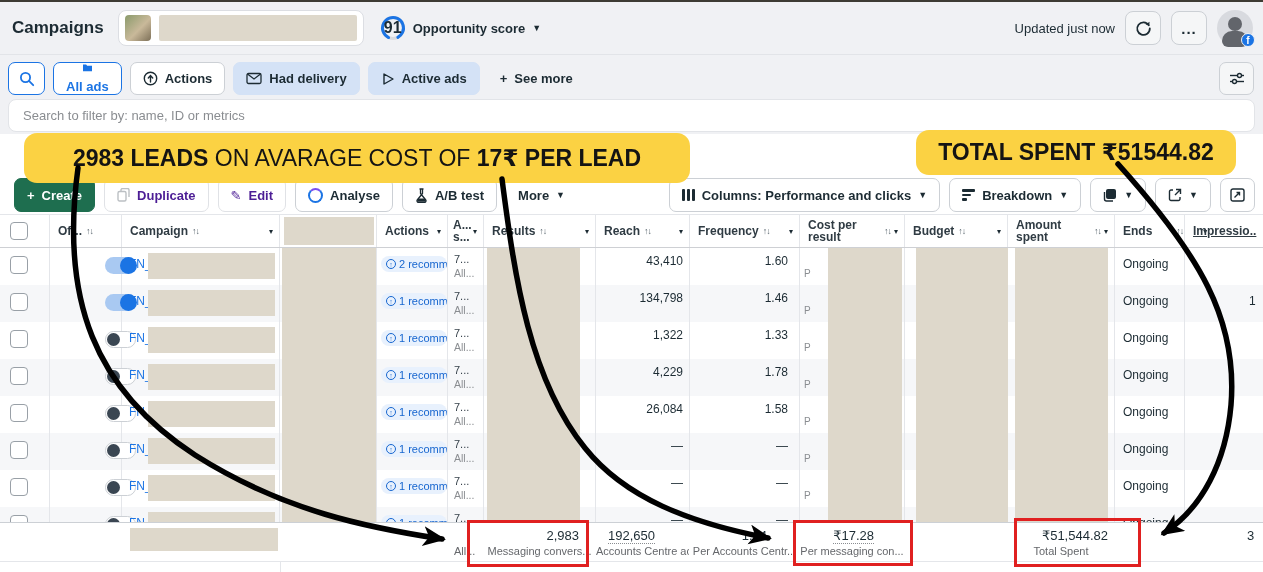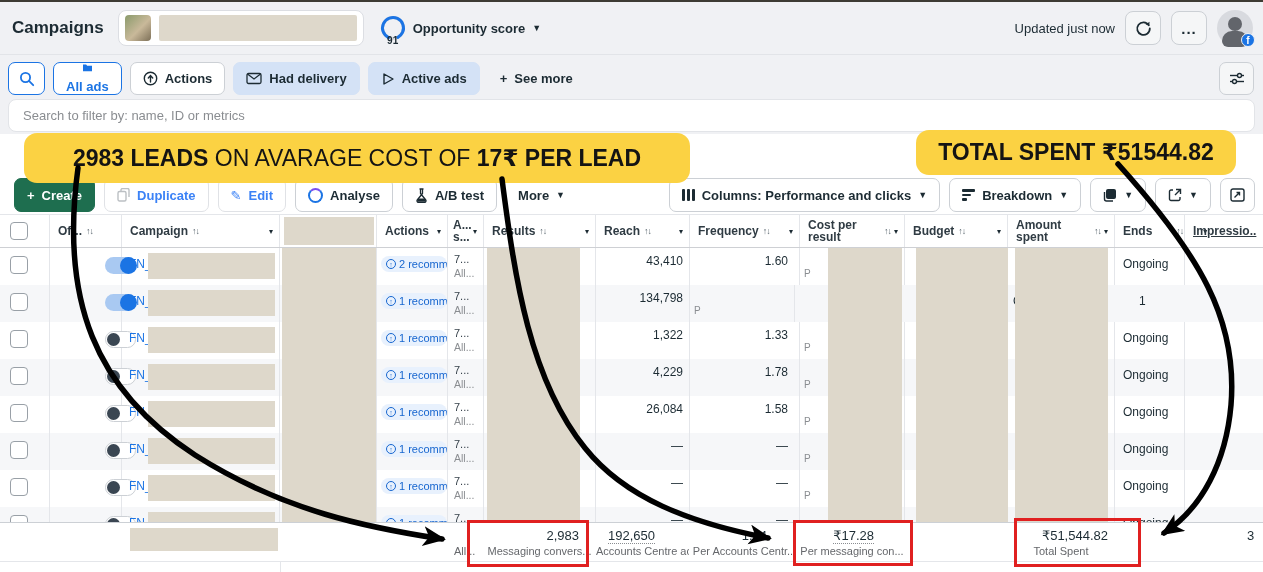--- a/index.html
+++ b/index.html
@@ -7,21 +7,21 @@
   .app{position:relative;width:1263px;height:572px;font-family:"Liberation Sans","DejaVu Sans",sans-serif;color:#1c2b33;overflow:hidden;background:#fff;}
   .top-edge{position:absolute;left:0;top:0;width:100%;height:2px;background:#3d3b33;}
   
   .topbar{position:absolute;left:0;top:2px;width:100%;height:53px;background:#f0f1f4;display:flex;align-items:center;border-bottom:1px solid #e2e4e8;}
   .page-title{font-size:17px;font-weight:bold;margin-left:12px;}
   .account-pill{margin-left:14px;width:246px;height:36px;background:#fff;border:1px solid #dcdee3;border-radius:8px;display:flex;align-items:center;padding:0 6px;}
   .account-avatar{width:26px;height:26px;border-radius:4px;background:linear-gradient(135deg,#8a9a6b 0%,#c9b99a 55%,#7c6f57 100%);}
   .account-redact{flex:1;height:26px;margin-left:8px;background:#ded8cb;border-radius:2px;}
   .opp{display:flex;align-items:center;margin-left:16px;gap:7px;}
   .opp-ring{width:26px;height:26px;position:relative;}
-  .opp-num{position:absolute;left:0;top:0;width:26px;height:26px;display:flex;align-items:center;justify-content:center;font-size:10px;font-weight:bold;margin-top:12px;}
+  .opp-num{position:absolute;left:0;top:0;width:26px;height:26px;display:flex;align-items:center;justify-content:center;font-size:16px;font-weight:bold;}
   .opp-label{font-size:13px;font-weight:600;}
   .caret{font-size:9px;color:#1c2b33;}
   .top-right{margin-left:auto;display:flex;align-items:center;gap:10px;margin-right:10px;}
   .updated{font-size:13px;color:#1c2b33;}
   .icon-btn{height:34px;min-width:36px;border:1px solid #ccd0d5;border-radius:8px;background:#f5f6f7;display:flex;align-items:center;justify-content:center;font-size:15px;color:#1c2b33;padding:0 8px;}
   .review-btn{height:34px;border:1px solid #d8dade;border-radius:8px;background:#eceef1;color:#b6bac0;font-size:13px;font-weight:600;display:flex;align-items:center;padding:0 14px;}
   .avatar{width:36px;height:36px;border-radius:50%;background:#d8dadf;position:relative;overflow:visible;}
   .avatar .head{position:absolute;left:11px;top:7px;width:14px;height:14px;border-radius:50%;background:#62656b;}
   .avatar .body{position:absolute;left:5px;top:21px;width:26px;height:16px;border-radius:13px 13px 8px 8px;background:#62656b;}
   .fb-badge{position:absolute;right:-2px;bottom:-1px;width:14px;height:14px;border-radius:50%;background:#1b74e4;color:#fff;font-size:10px;font-weight:bold;display:flex;align-items:center;justify-content:center;border:1.5px solid #f0f1f4;}
@@ -37,21 +37,21 @@
   .sliders-btn{position:absolute;right:9px;top:7px;width:35px;height:33px;background:#f5f6f7;border:1px solid #ccd0d5;border-radius:7px;display:flex;align-items:center;justify-content:center;}
   .search-input{position:absolute;left:8px;top:44px;width:1247px;height:33px;background:#fff;border:1px solid #e2e4e8;border-radius:8px;display:flex;align-items:center;padding:0 14px;font-size:13px;color:#8a8d91;}
   
   .anno{position:absolute;background:#fbd243;border-radius:13px;display:flex;align-items:center;justify-content:center;z-index:50;color:#141414;white-space:nowrap;}
   .anno1{left:24px;top:133px;width:666px;height:50px;font-size:23px;}
   .anno2{left:916px;top:130px;width:320px;height:45px;font-size:23px;font-weight:bold;}
   .anno b{font-weight:bold;}
   
   .toolbar{position:absolute;left:0;top:176px;width:100%;height:38px;background:#fff;display:flex;align-items:center;}
   .tbtn{height:34px;border:1px solid #ccd0d5;border-radius:7px;background:#fff;display:flex;align-items:center;gap:7px;font-size:13px;font-weight:600;padding:0 12px;margin-right:9px;color:#1c2b33;}
-  .tbtn.disabled{color:#3b82f6;border-color:#e0e2e6;}
+  .tbtn.disabled{color:#4c1d95;border-color:#e0e2e6;}
   .tbtn-create{background:#1e6e4f;border-color:#1e6e4f;color:#fff;margin-left:14px;font-weight:bold;}
   .tbtn-plain{border:none;background:transparent;}
   .tb-right{margin-left:auto;display:flex;align-items:center;margin-right:8px;}
   .ring{width:15px;height:15px;border-radius:50%;border:2.5px solid #1b74e4;border-top-color:#7a4ff0;}
   .cols-icon{display:flex;gap:2px;}
   .cols-icon i{width:3px;height:12px;background:#1c2b33;border-radius:1px;}
   .bd-icon{display:flex;flex-direction:column;gap:2px;}
   .bd-icon i{height:2.5px;background:#1c2b33;border-radius:1px;}
   .bd-icon i:nth-child(1){width:13px;}.bd-icon i:nth-child(2){width:9px;}.bd-icon i:nth-child(3){width:5px;}
   
@@ -405,20 +405,23 @@
           </div>
         </div>
         <div class="cell c5">
           <div class="attr1">7...</div>
           <div class="attr2">All...</div>
         </div>
         <div class="cell c6"></div>
         <div class="cell c7">
           <div class="num">134,798</div>
         </div>
+        <div class="cell c8">
+          <div class="num freq">1.46</div>
+        </div>
         <div class="cell c9">
           <div class="peek">P</div>
         </div>
         <div class="cell c10"></div>
         <div class="cell c11"></div>
         <div class="cell c12">
           <div class="ends-val">Ongoing</div>
         </div>
         <div class="cell c13" style="border-right: none;">
           <div class="impr-val">1</div>

